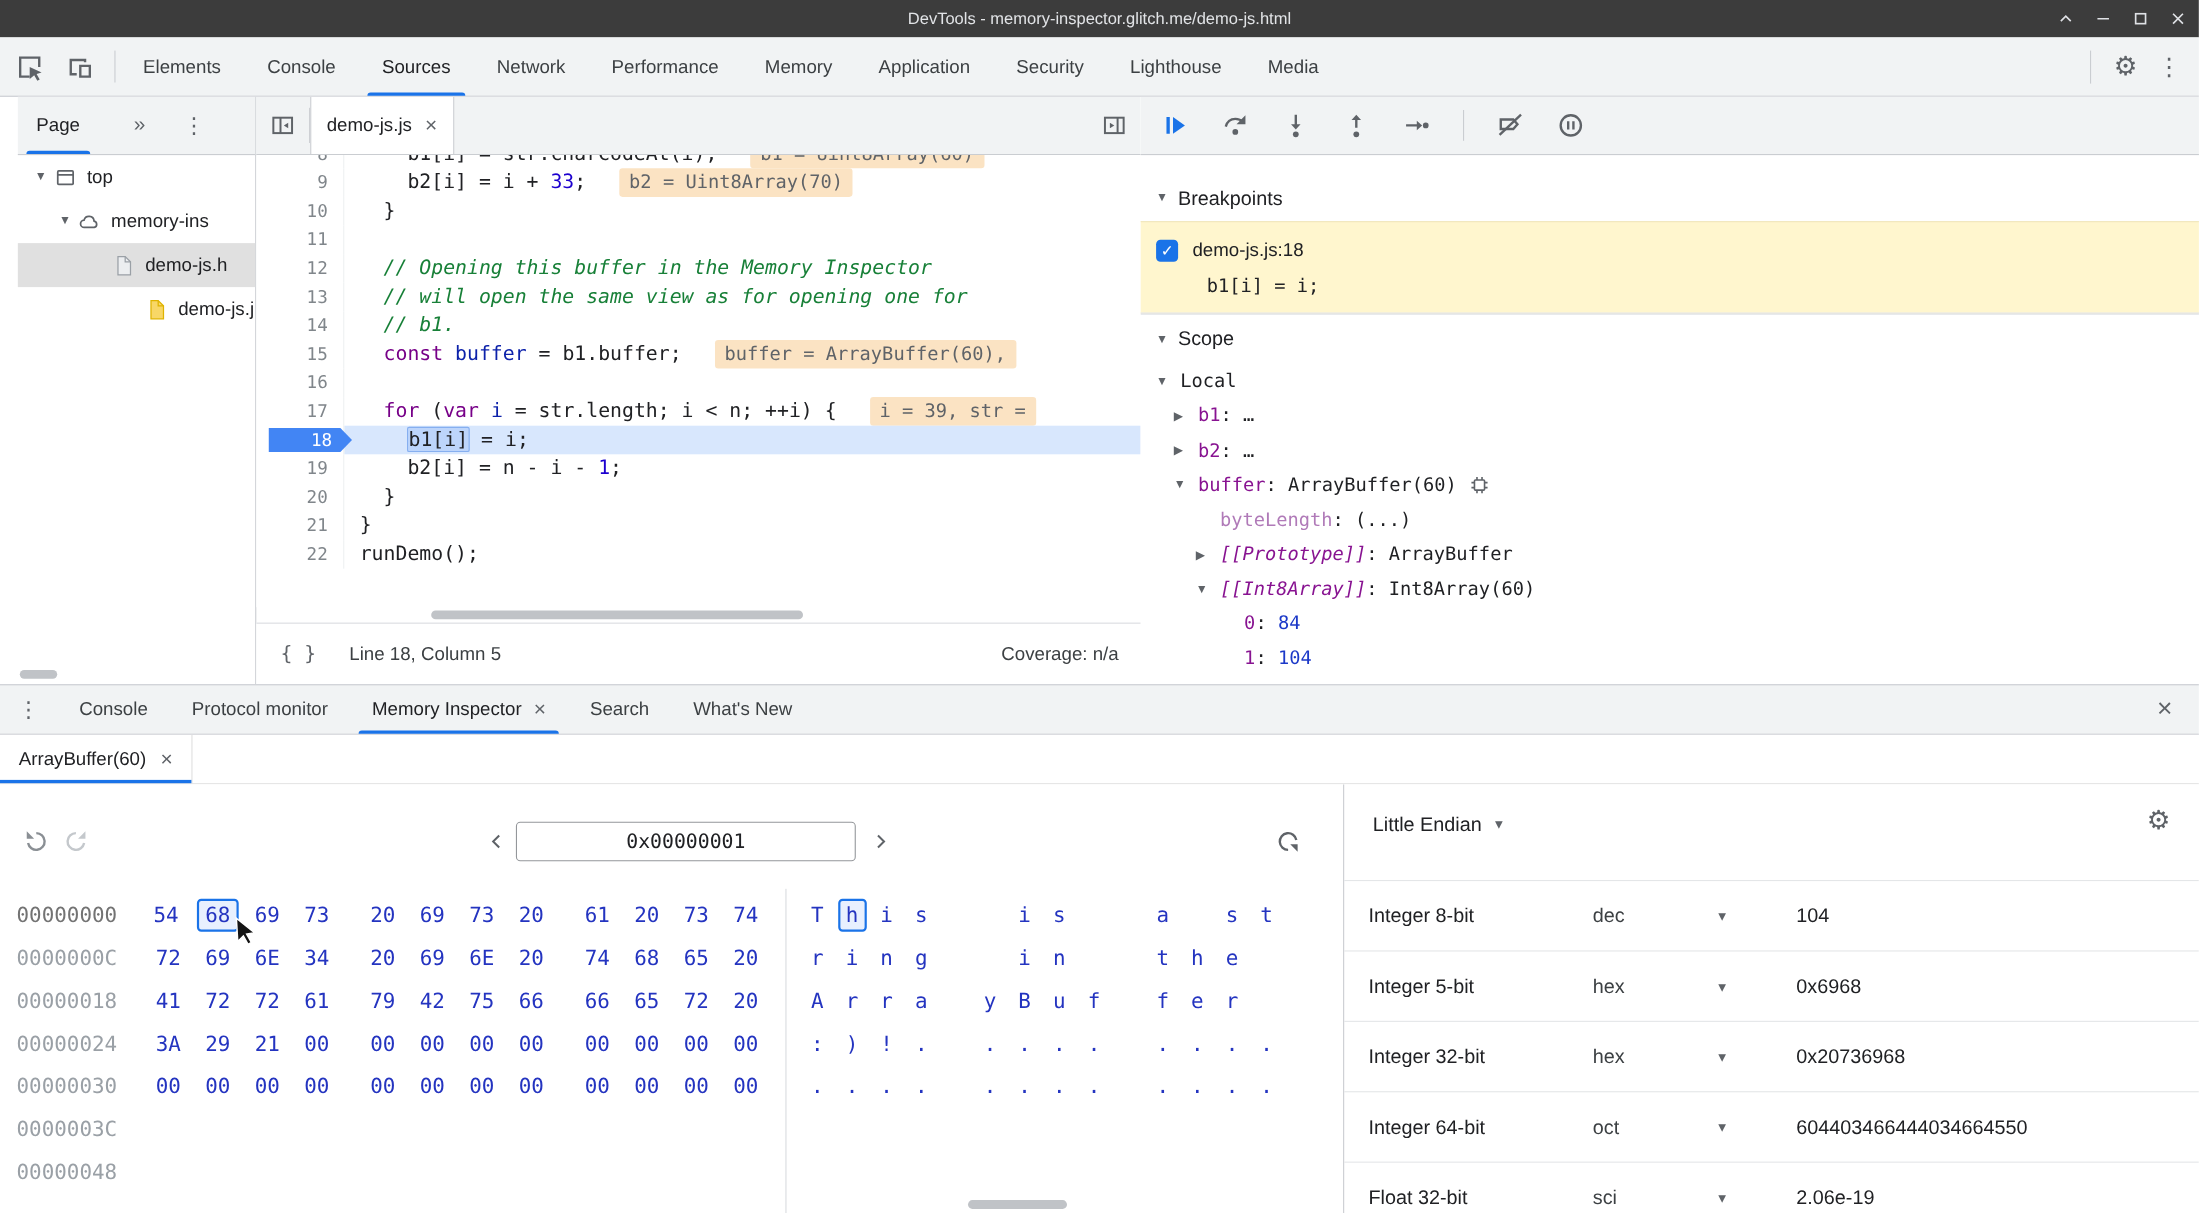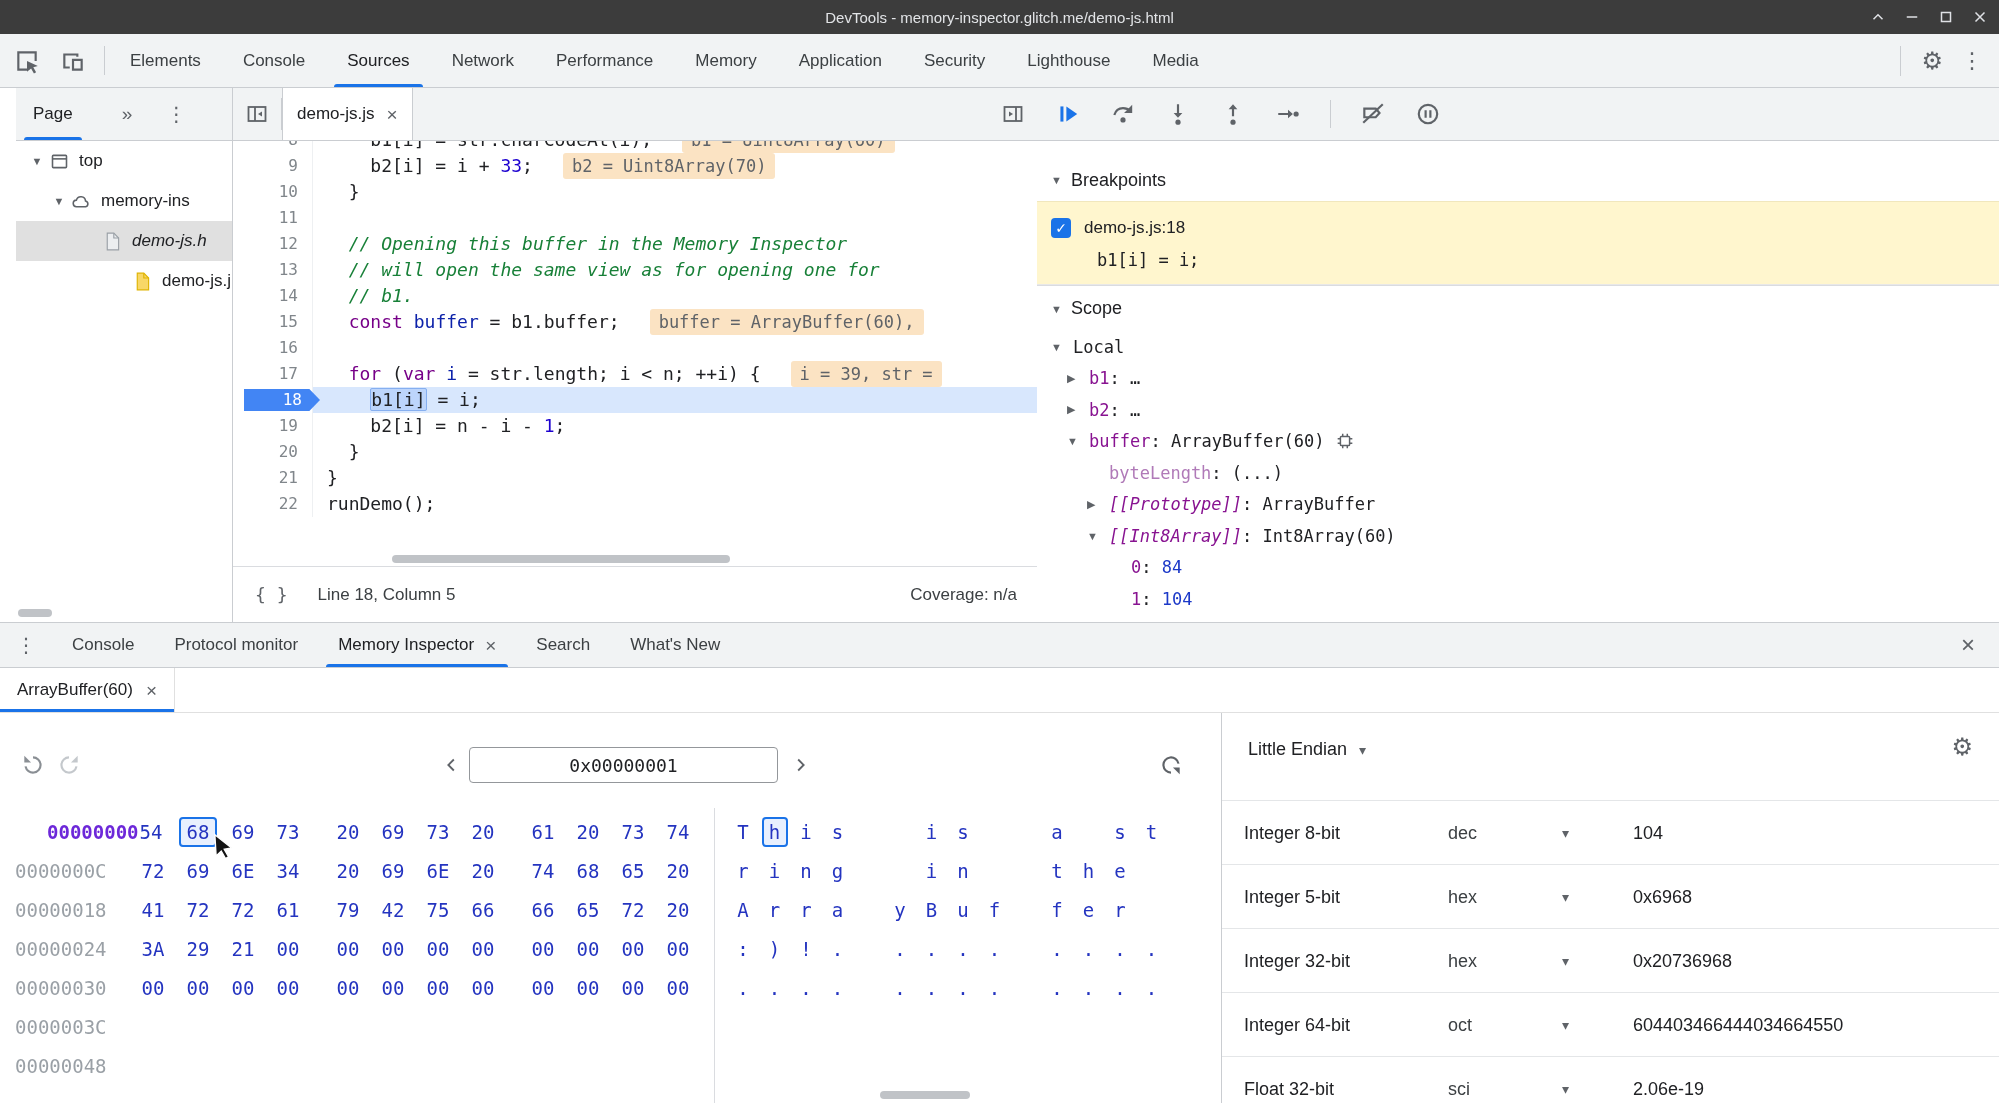--- a/index.html
+++ b/index.html
@@ -30,21 +30,21 @@
   .sources{position:absolute;top:88px;left:16px;width:1999px;height:534px;background:#fff;overflow:hidden;}
 
   
   .sidebar{position:absolute;left:0;top:0;width:217px;height:100%;border-right:1px solid #cacdd1;background:#fff;}
   .sidebar-header{height:53px;background:#f1f3f4;border-bottom:1px solid #cacdd1;display:flex;align-items:center;}
   .sb-tab{height:100%;display:flex;align-items:center;padding:0 17px;font-size:17px;color:#202124;position:relative;}
   .sb-tab.active::after{content:"";position:absolute;left:8px;right:8px;bottom:0;height:3px;background:#1a73e8;border-radius:3px 3px 0 0;}
   .sb-more{color:#5f6368;font-size:19px;margin-left:32px;}
   .sb-kebab{color:#5f6368;font-size:20px;margin-left:34px;}
   .tree-row{height:40px;display:flex;align-items:center;font-size:17px;color:#202124;}
-  .tree-row.selected{background:#e0e0e0;font-style:italic;}
+  .tree-row.selected{background:#e0e0e0;}
   .tree-tri{width:18px;text-align:center;color:#5f6368;font-size:11px;margin-right:3px;flex:none;}
   .tree-ico{width:21px;height:21px;color:#5f6368;margin-right:9px;flex:none;}
   .tree-label{white-space:nowrap;overflow:hidden;}
   .sb-hthumb{position:absolute;left:2px;bottom:5px;width:34px;height:8px;background:#c0c3c7;border-radius:4px;}
 
   
   .editor{position:absolute;left:217px;top:0;width:804px;height:100%;}
   .editor-tabstrip{height:53px;background:#f1f3f4;border-bottom:1px solid #cacdd1;display:flex;align-items:stretch;}
   .ts-btn{width:48px;display:flex;align-items:center;justify-content:center;}
   .ts-btn .icon{width:24px;height:24px;color:#5f6368;}
@@ -111,21 +111,21 @@
   .mi-body{position:absolute;top:713px;left:0;width:1999px;height:390px;background:#fff;overflow:hidden;}
   .mi-left{position:absolute;left:0;top:0;width:1221px;height:100%;}
   .nav-ic{position:absolute;width:26px;height:26px;color:#8a8f94;}
   .nav-ic.lighter{color:#c4c8cc;}
   .nav-ic.dark{color:#5f6368;}
   .flip{transform:scaleX(-1);}
   .addr-input{position:absolute;left:469px;top:34px;width:309px;height:36px;border:1px solid #94979b;border-radius:4px;text-align:center;font-family:"DejaVu Sans Mono","Liberation Mono",monospace;font-size:18px;color:#202124;background:#fff;outline:none;}
   .hex-rows{position:absolute;left:0;top:99px;right:0;}
   .hex-row{position:relative;height:39px;}
   .hex-addr{position:absolute;left:15px;top:50%;transform:translateY(-50%);font-family:"DejaVu Sans Mono","Liberation Mono",monospace;font-size:19px;color:#9aa0a6;}
-  .hex-addr.first{color:#6d28d9;font-weight:bold;margin-left:32px;}
+  .hex-addr.first{color:#737373;font-weight:normal;}
   .hex-byte{position:absolute;top:50%;transform:translateY(-50%);width:38px;height:30px;line-height:30px;text-align:center;font-family:"DejaVu Sans Mono","Liberation Mono",monospace;font-size:19px;color:#2434c0;}
   .hex-ascii{position:absolute;top:50%;transform:translateY(-50%);width:26px;height:30px;line-height:30px;text-align:center;font-family:"DejaVu Sans Mono","Liberation Mono",monospace;font-size:19px;color:#2434c0;}
   .hex-byte.sel,.hex-ascii.sel{border:2px solid #1a73e8;background:#e8f0fe;border-radius:4px;line-height:26px;}
   .ascii-divider{position:absolute;left:714px;top:95px;bottom:0;width:1px;background:#dadce0;}
   .mi-hthumb{position:absolute;left:880px;bottom:4px;width:90px;height:8px;background:#c0c3c7;border-radius:4px;}
 
   .mi-right{position:absolute;left:1221px;top:0;right:0;height:100%;border-left:1px solid #cacdd1;}
   .vi-endian{position:absolute;left:26px;top:26px;font-size:18px;color:#202124;display:flex;align-items:center;gap:12px;}
   .caret{color:#5f6368;font-size:14px;}
   .vi-gear{position:absolute;right:26px;top:22px;}

